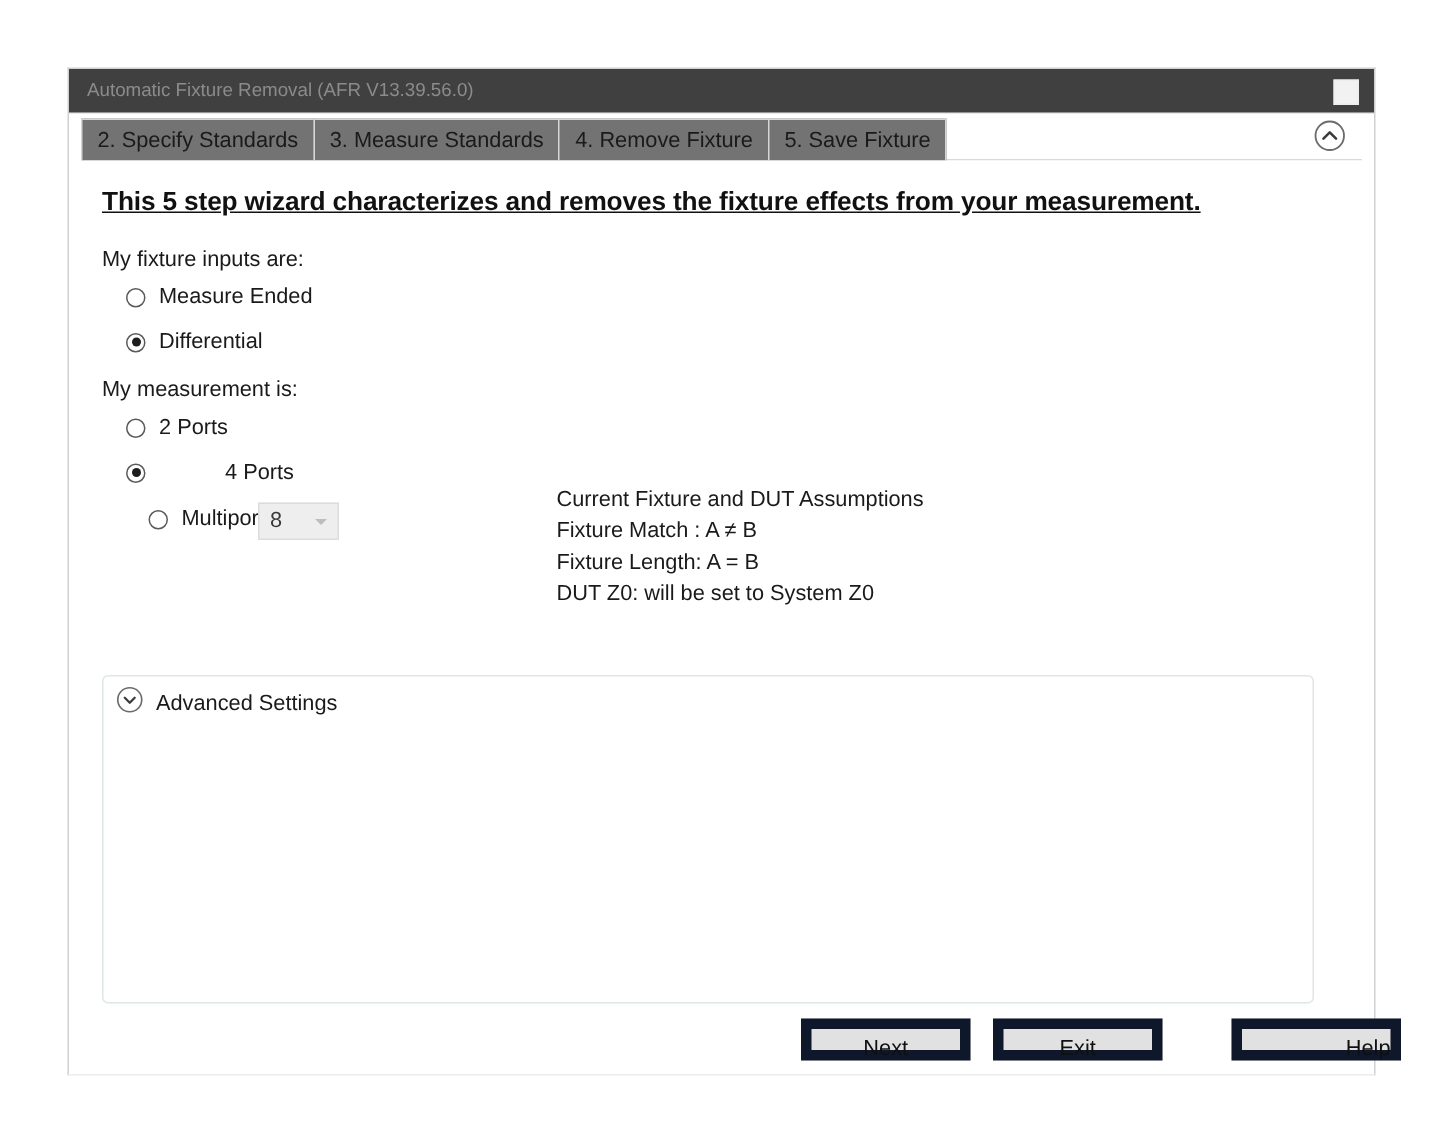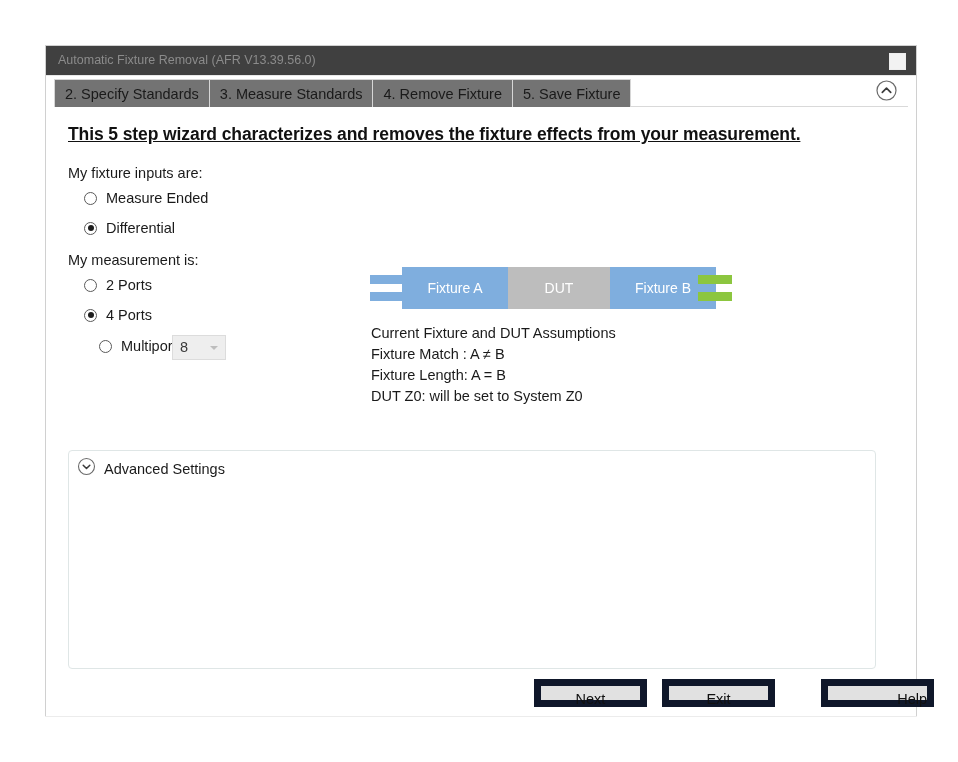--- a/index.html
+++ b/index.html
@@ -352,44 +352,35 @@
         <span class="radio-label">Differential</span>
       </div>
 
       <div class="group-label" style="left:22px; top:145px;">My measurement is:</div>
 
       <div class="radio-row" style="left:38px; top:170px;">
         <span class="radio"></span>
         <span class="radio-label">2 Ports</span>
       </div>
 
-      <div class="radio-row" style="left:38px; top:200px;">
+      <div class="radio-row" style="left:38px; top:200px;gap:44px;">
         <span class="radio checked"></span>
         <span class="radio-label">4 Ports</span>
       </div>
 
       <div class="radio-row" style="left:53px; top:231px;text-align:right;">
         <span class="radio"></span>
         <span class="radio-label">Multiport</span>
       </div>
 
       <div class="combo" style="left:126px; top:228px;">
         <span class="combo-value">8</span>
         <span class="combo-arrow"></span>
       </div>
 
-      <div class="diagram">
-        <div class="stub stub-l stub-l1"></div>
-        <div class="stub stub-l stub-l2"></div>
-        <div class="blk blk-a">Fixture A</div>
-        <div class="blk blk-dut">DUT</div>
-        <div class="blk blk-b">Fixture B</div>
-        <div class="stub stub-r stub-r1"></div>
-        <div class="stub stub-r stub-r2"></div>
-      </div>
 
       <div class="assumptions">
         <div class="a-title">Current Fixture and DUT Assumptions</div>
         <div class="a-item">Fixture Match : A ≠ B</div>
         <div class="a-item">Fixture Length: A = B</div>
         <div class="a-item">DUT Z0: will be set to System Z0</div>
       </div>
 
       <div class="adv-panel">
         <div class="adv-header">

